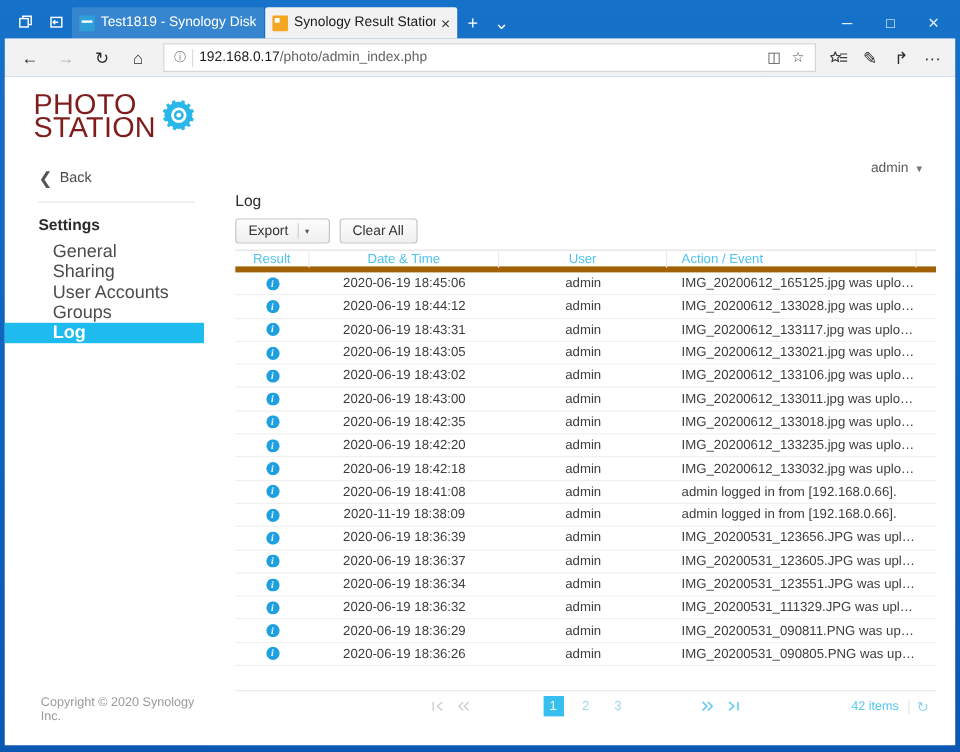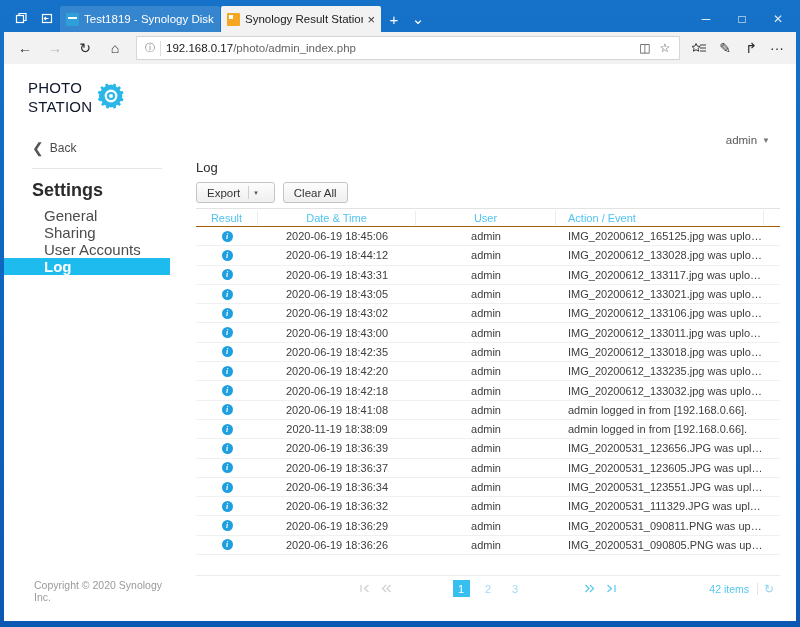--- a/index.html
+++ b/index.html
@@ -166,24 +166,24 @@
     left: 0; top: 0;
     width: 176px; height: 100%;
     background: #ffffff;
   }
   .logo {
     padding: 14px 0 0 24px;
     display: flex;
     align-items: center;
   }
   .logo-text {
-    font-size: 15px;
+    font-size: 24px;
     line-height: 19px;
     font-weight: 400;
-    color: #0f172a;
+    color: #7f1d1d;
     letter-spacing: .2px;
     white-space: pre-line;
   }
   .logo-gear {
     margin-left: 5px;
     margin-top: 2px;
   }
   .back-row {
     margin: 24px 0 0 28px;
     display: flex;
@@ -196,21 +196,21 @@
     margin-right: 6px;
     color: #555;
   }
   .side-sep {
     margin: 12px 18px 0 28px;
     height: 1px;
     background: #e6e6e6;
   }
   .settings-title {
     margin: 11px 0 6px 28px;
-    font-size: 18px;
+    font-size: 13px;
     font-weight: bold;
     color: #2b2b2b;
   }
   .nav-list { margin: 0; padding: 0; list-style: none; }
   .nav-item {
     height: 17px;
     line-height: 17px;
     padding-left: 40px;
     font-size: 15px;
     color: #4c4c4c;
@@ -281,21 +281,21 @@
     position: absolute;
     left: 16px; right: 16px; top: 144px;
     bottom: 46px;
     border-top: 1px solid #e2e2e2;
     overflow: hidden;
   }
   .thead {
     display: flex;
     height: 18px;
     align-items: center;
-    border-bottom: 1px solid #a16207;
+    border-bottom: 5px solid #a16207;
     background: #ffffff;
   }
   .th {
     font-size: 11px;
     color: #4fc3f0;
     text-align: center;
     border-right: 1px solid #ececec;
     line-height: 14px;
     overflow: hidden;
     white-space: nowrap;
@@ -486,20 +486,21 @@
         </div>
 
         <div class="side-sep"></div>
 
         <div class="settings-title">Settings</div>
 
         <ul class="nav-list nav-wrap">
           <li class="nav-item">General</li>
           <li class="nav-item">Sharing</li>
           <li class="nav-item">User Accounts</li>
+          <li class="nav-item">Groups</li>
           <li class="nav-item active">Log</li>
         </ul>
 
         <div class="copyright">Copyright © 2020 Synology Inc.</div>
       </div>
 
       <div class="content">
 
         <div class="acct">
           <span>admin</span>

